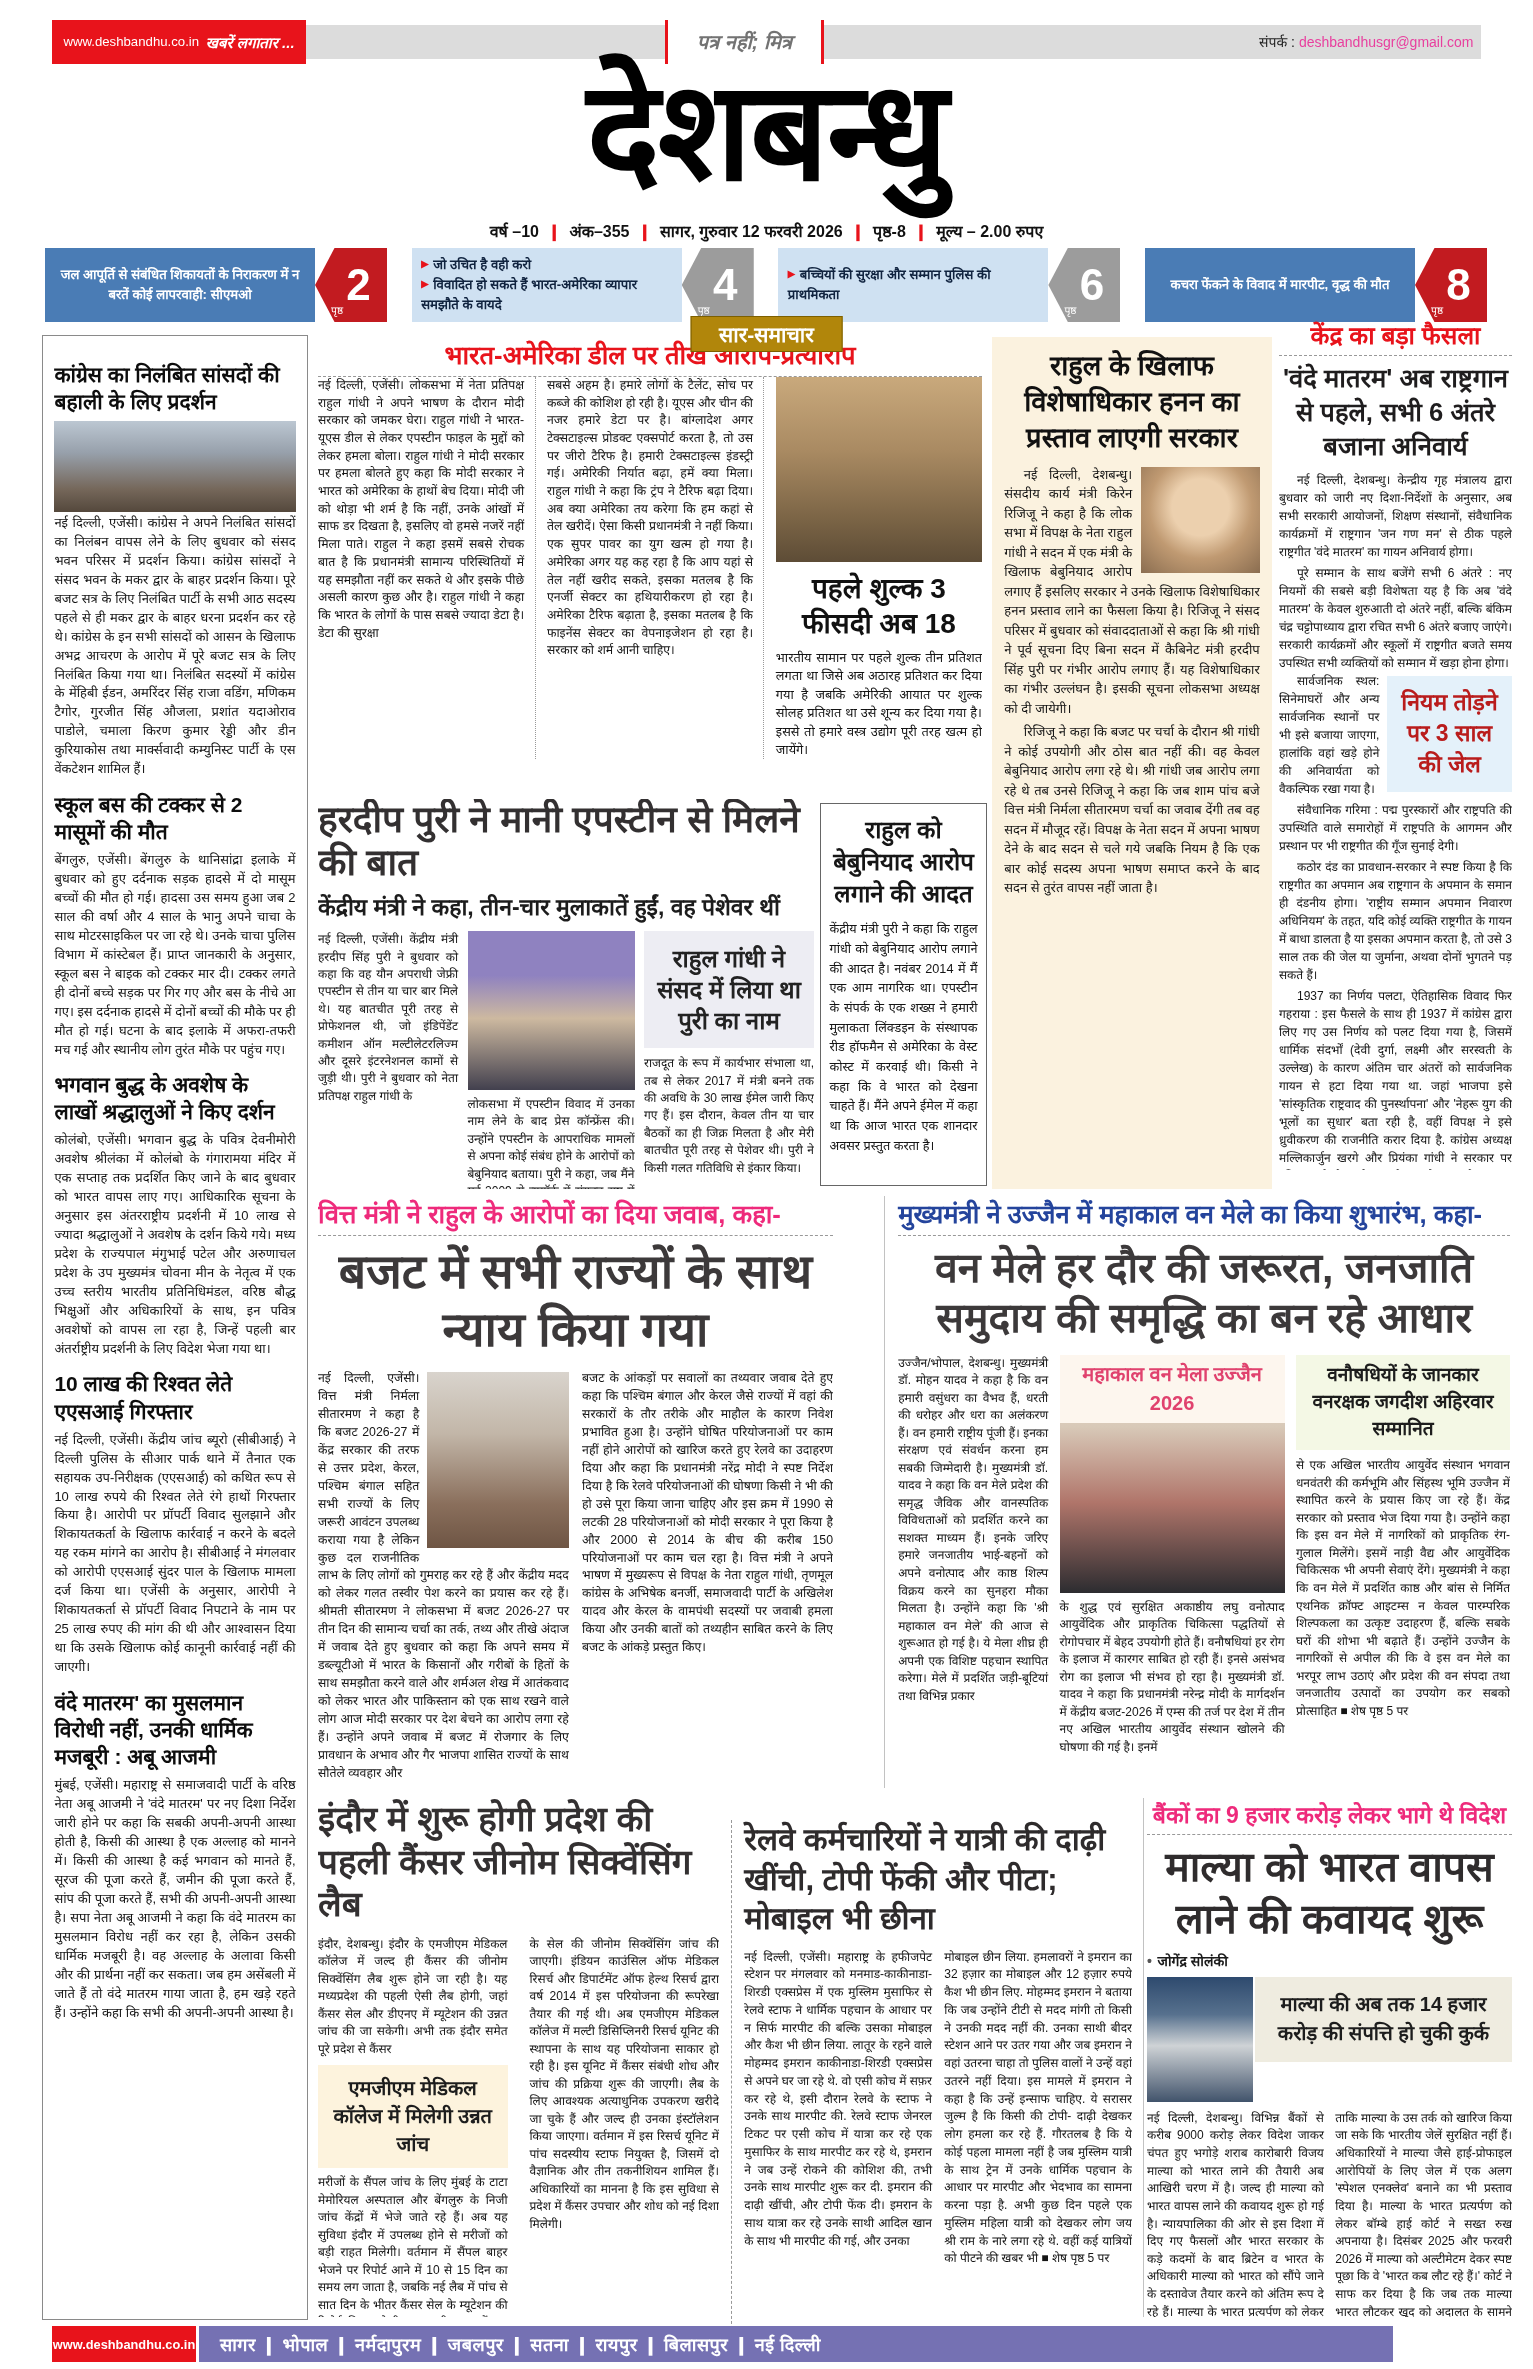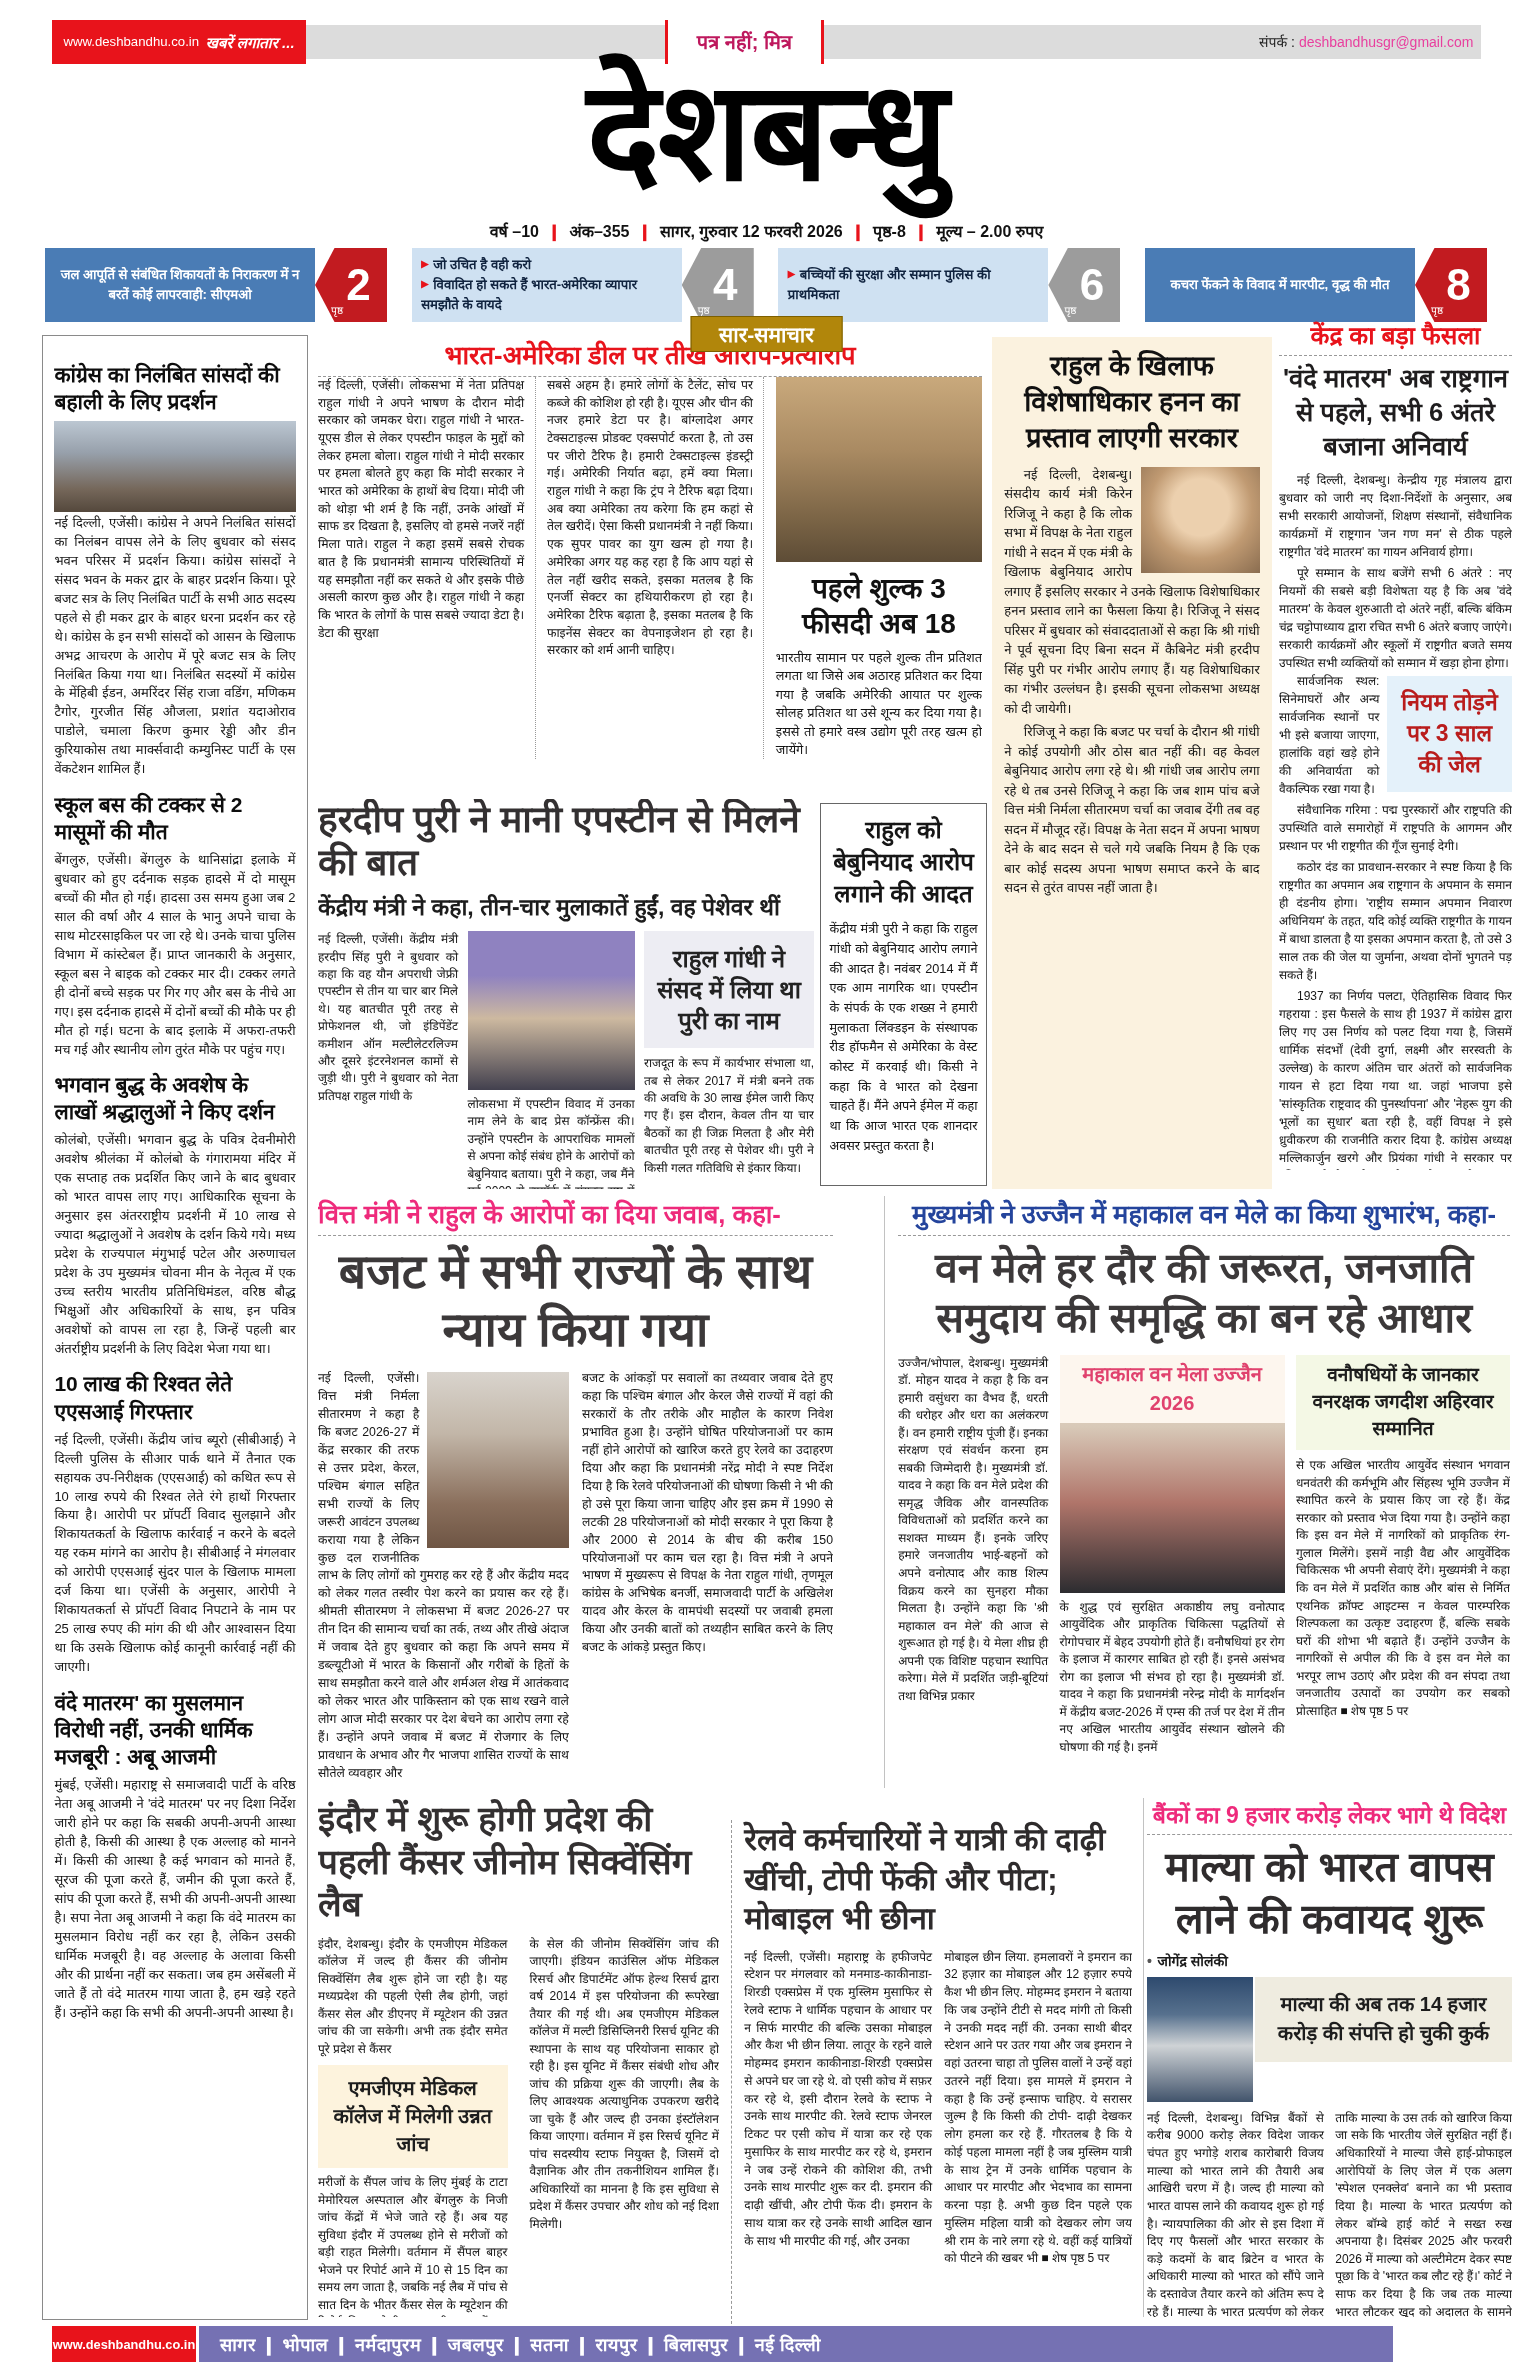--- a/index.html
+++ b/index.html
@@ -5,21 +5,21 @@
   * { margin:0; padding:0; box-sizing:border-box; }
   html,body { background:#f2f2f2; }
   body { font-family:"Liberation Sans", sans-serif; }
   #page { position:relative; width:1533px; height:2370px; margin:0 auto; background:#ffffff; overflow:hidden; color:#1a1a1a; }
 
   
   .top-strip { position:absolute; left:52px; top:24.6px; width:1429px; height:34px; background:#dcdcdc; }
   .site-box { position:absolute; left:0; top:-4.7px; width:254px; height:44px; background:#e8131b; color:#fff; display:flex; align-items:center; justify-content:center; gap:6.6px; }
   .site-url { font-size:13.2px; }
   .site-tag { font-size:15px; font-weight:700; font-style:italic; }
-  .slogan-box { position:absolute; left:613px; top:-4.7px; width:159px; height:44px; background:#fff; border-left:3.8px solid #e8131b; border-right:3.8px solid #e8131b; display:flex; align-items:center; justify-content:center; font-size:20px; font-weight:700; color:#be185d; }
+  .slogan-box { position:absolute; left:613px; top:-4.7px; width:159px; height:44px; background:#fff; border-left:3.8px solid #e8131b; border-right:3.8px solid #e8131b; display:flex; align-items:center; justify-content:center; font-size:20px; font-weight:700; font-style:italic; color:#737373; }
   .contact { position:absolute; right:7.6px; top:7.6px; font-size:14px; color:#222; }
   .contact .email { color:#e83f9e; }
 
   
   .masthead-title { position:absolute; left:0; top:45px; width:100%; text-align:center; font-size:138px; line-height:1.25; font-weight:800; color:#000; letter-spacing:-1.9px; }
   .dateline { position:absolute; left:0; top:220px; width:100%; text-align:center; font-size:16px; font-weight:700; color:#111; }
   .dateline .sep { color:#e8131b; margin:0 8.5px; font-weight:800; }
 
   
   .teasers { position:absolute; left:45px; top:248px; width:1442px; height:74px; display:flex; gap:24.6px; }
@@ -92,21 +92,21 @@
   
   #budget { left:318px; top:1196px; width:515px; height:592px; }
   .bd-kicker { text-align:left; color:#ee2a7b; font-size:25.6px; font-weight:700; }
   .bd-headline { text-align:center; font-size:48px; font-weight:800; color:#3c393a; line-height:1.2; margin:7.6px 0 11.4px; }
   .bd-cols { display:flex; gap:13.2px; }
   .bd-col { flex:1; font-size:12.3px; line-height:1.46; }
   .bd-photo { float:right; width:142px; height:176px; margin:1.9px 0 5.7px 7.6px; background:linear-gradient(180deg,#d9d4cd 0%,#c2b6a8 35%,#8a6f5c 75%,#6e5544 100%); }
 
   
   #vanmela { left:884px; top:1196px; width:626px; height:592px; border-left:0.9px solid #c2c2c2; padding-left:13.2px; }
-  .vm-kicker { text-align:center; color:#24449c; font-size:25.6px; font-weight:700; }
+  .vm-kicker { color:#24449c; font-size:25.6px; font-weight:700; }
   .vm-headline { text-align:center; font-size:41px; font-weight:800; color:#3c393a; line-height:1.22; margin:7.6px 0 11.4px; }
   .vm-cols { display:flex; gap:11.4px; }
   .vm-col1 { width:150px; font-size:12px; line-height:1.46; }
   .vm-col2 { width:225px; font-size:12px; line-height:1.46; }
   .vm-col3 { flex:1; font-size:12px; line-height:1.46; }
   .vm-photo { width:100%; height:238px; margin-bottom:5.7px; background:linear-gradient(180deg,#e8e2da 0%,#d8c9b8 30%,#b0756a 62%,#2c2c30 100%); position:relative; }
   .vm-banner { position:absolute; left:0; top:0; width:100%; background:#fdf6ee; text-align:center; font-size:20px; font-weight:800; padding:4.7px 1.9px; color:#e0426e; }
   .vm-inset { background:#f4f8e5; font-size:19px; font-weight:800; text-align:center; line-height:1.4; padding:7.6px 5.7px; margin-bottom:7.6px; color:#1d1d1d; }
 
   

